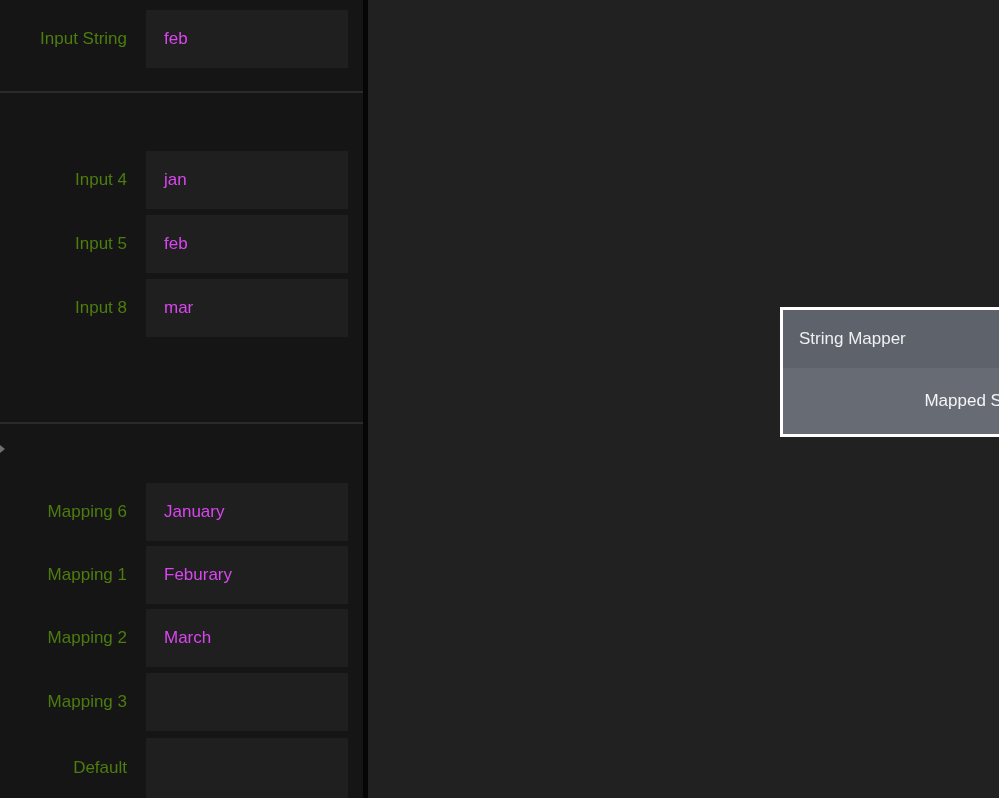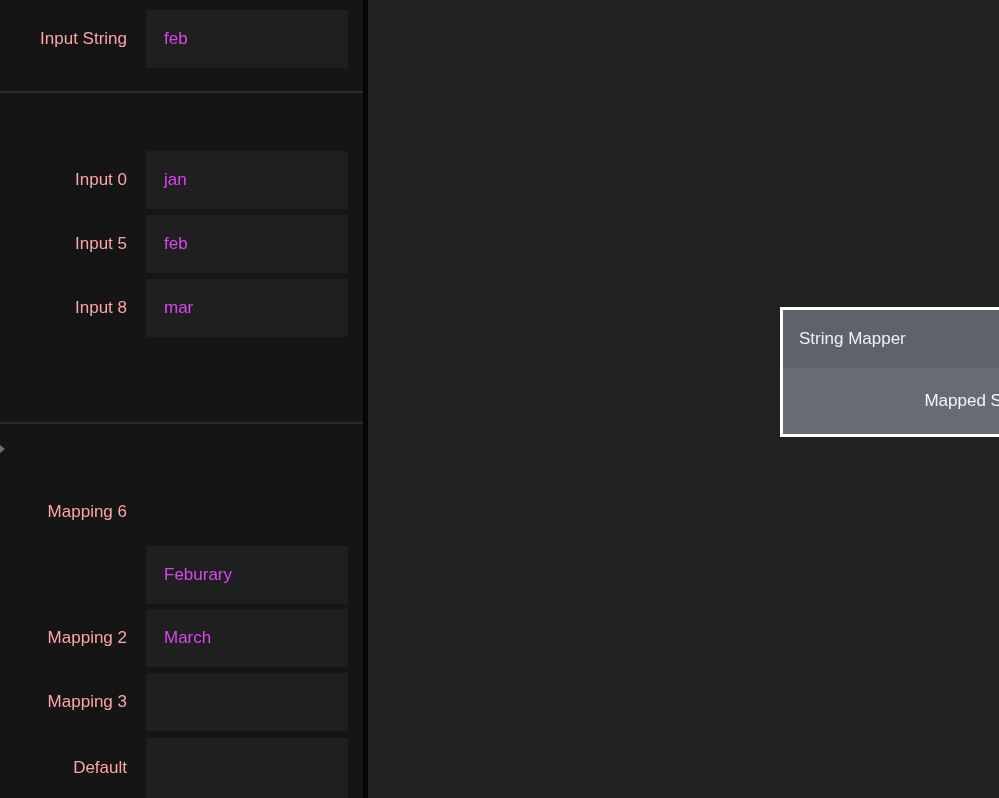--- a/index.html
+++ b/index.html
@@ -14,21 +14,21 @@
   
   .panel {
     position: absolute; left: 0; top: 0;
     width: 363px; height: 798px;
     background: #151515;
   }
   .param-row { position: absolute; left: 0; width: 363px; height: 58px; }
   .param-label {
     position: absolute; left: 0; top: 0; width: 127px; height: 100%;
     display: flex; align-items: center; justify-content: flex-end;
-    color: #fca5a5; font-size: 17px; white-space: nowrap;
+    color: #4d7c0f; font-size: 17px; white-space: nowrap;
   }
   .param-field {
     position: absolute; left: 146px; top: 0; width: 202px; height: 100%;
     background: #1f1f1f;
     display: flex; align-items: center;
     padding-left: 18px;
     color: #d946ef; font-size: 17px;
   }
   .separator {
     position: absolute; left: 0; width: 363px; height: 2px;
@@ -75,39 +75,41 @@
 <div class="panel">
 
   <div class="param-row" style="top:10px">
     <div class="param-label">Input String</div>
     <div class="param-field">feb</div>
   </div>
 
   <div class="separator" style="top:91px"></div>
 
   <div class="param-row" style="top:151px">
-    <div class="param-label">Input 0</div>
+    <div class="param-label">Input 4</div>
     <div class="param-field">jan</div>
   </div>
   <div class="param-row" style="top:215px">
     <div class="param-label">Input 5</div>
     <div class="param-field">feb</div>
   </div>
   <div class="param-row" style="top:279px">
     <div class="param-label">Input 8</div>
     <div class="param-field">mar</div>
   </div>
 
   <div class="separator" style="top:422px"></div>
   <div class="collapse-marker"></div>
 
   <div class="param-row" style="top:483px">
     <div class="param-label">Mapping 6</div>
+    <div class="param-field">January</div>
   </div>
   <div class="param-row" style="top:546px">
+    <div class="param-label">Mapping 1</div>
     <div class="param-field">Feburary</div>
   </div>
   <div class="param-row" style="top:609px">
     <div class="param-label">Mapping 2</div>
     <div class="param-field">March</div>
   </div>
   <div class="param-row" style="top:673px">
     <div class="param-label">Mapping 3</div>
     <div class="param-field"></div>
   </div>

